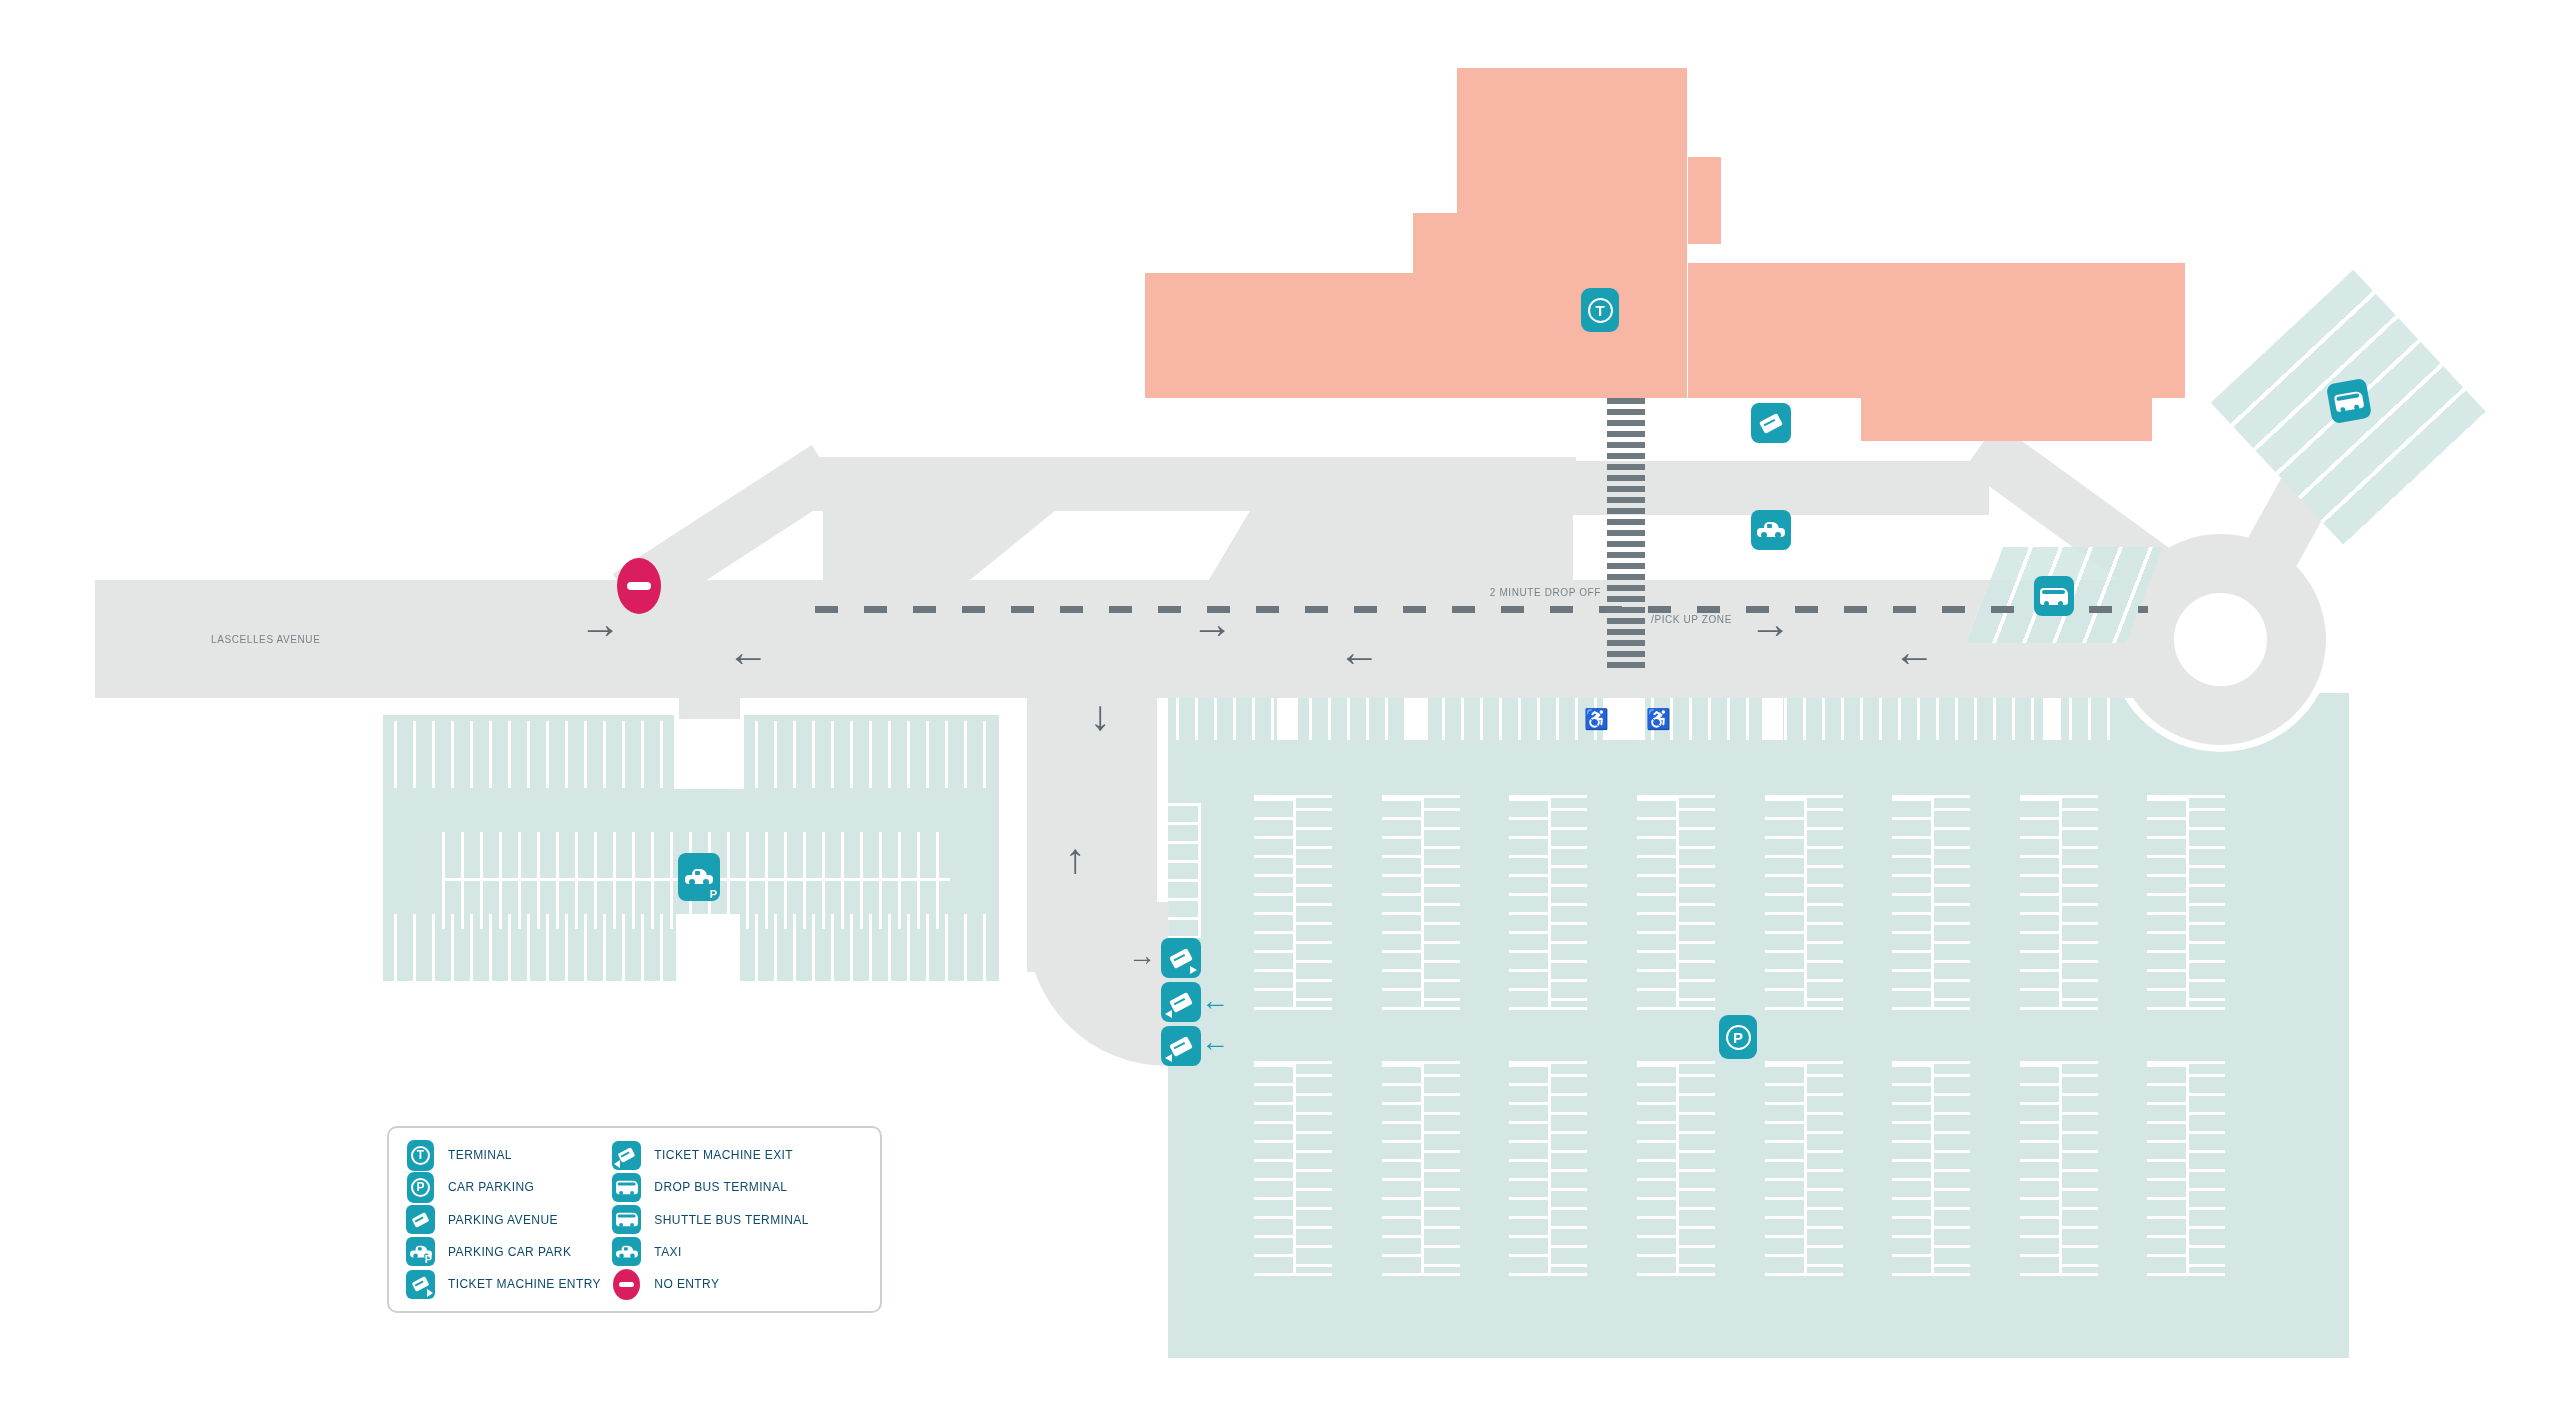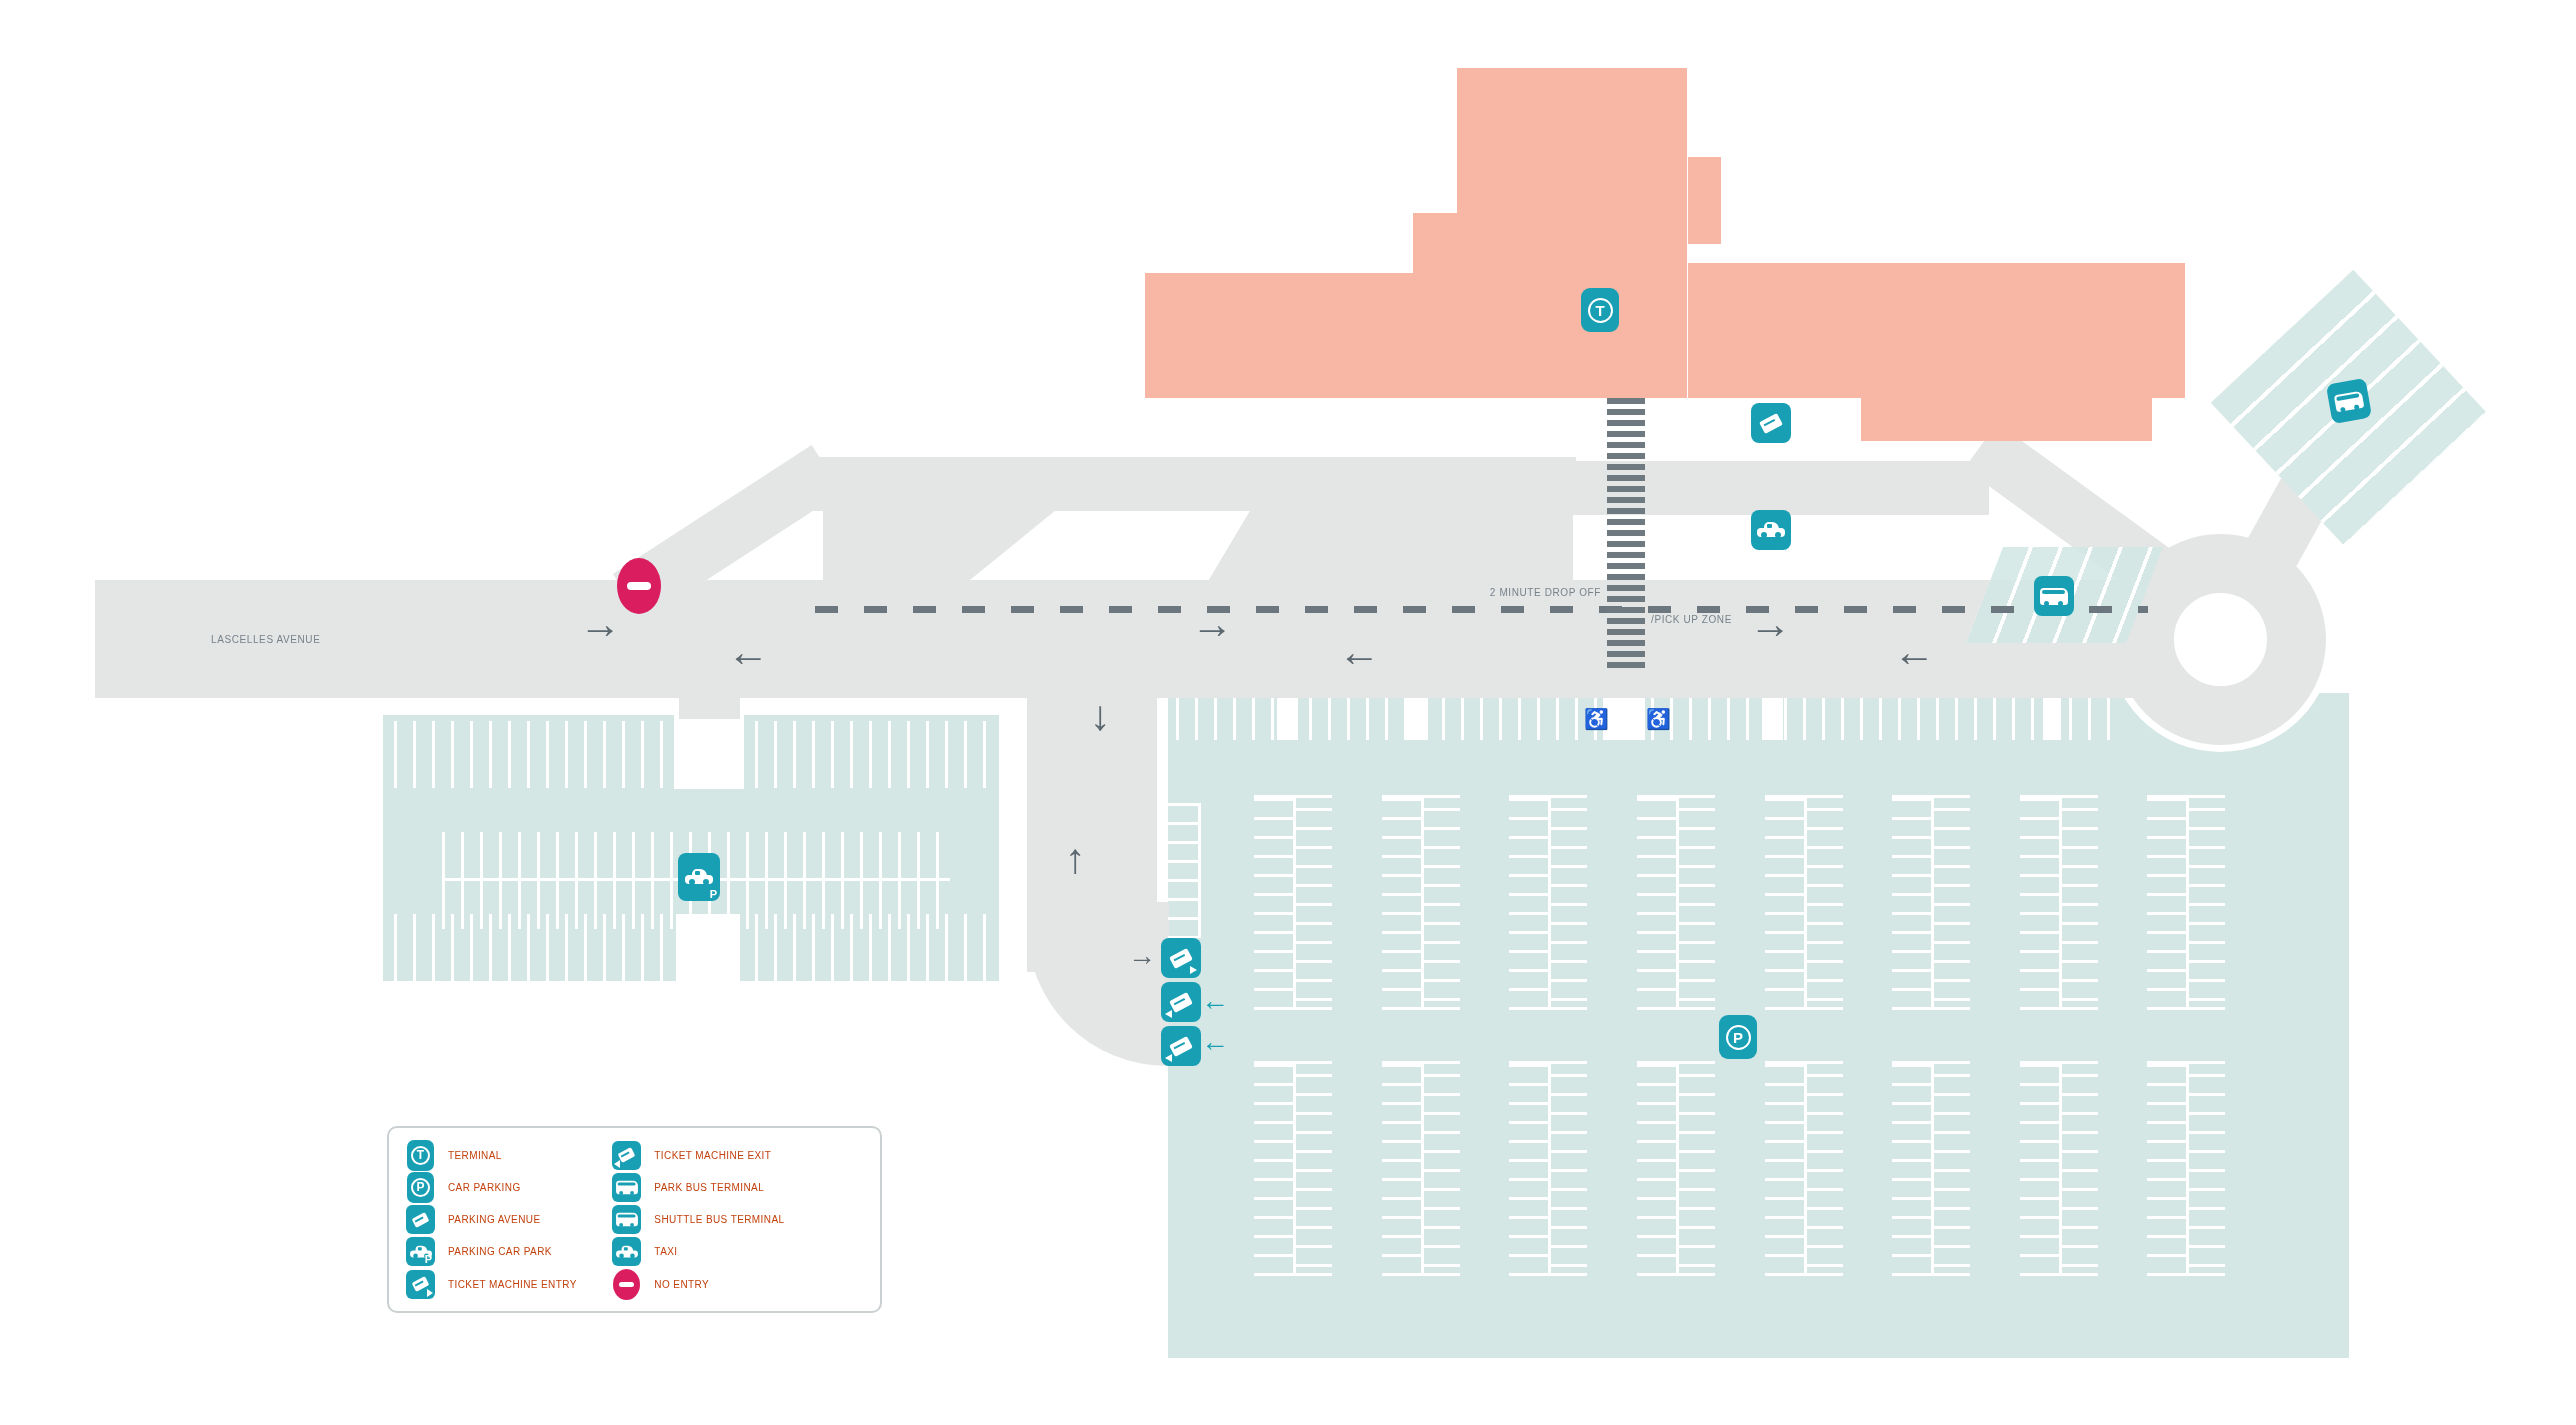--- a/index.html
+++ b/index.html
@@ -58,21 +58,21 @@
   .maptext{position:absolute;color:#77838b;font-size:10px;letter-spacing:0.6px;white-space:nowrap;}
 
   
   .legend{position:absolute;left:387px;top:1126px;width:495px;height:187px;background:#fff;
           border:2px solid #cbd0d2;border-radius:10px;box-sizing:border-box;display:flex;
           padding:12px 6px 12px 16px;}
   .lcol{display:flex;flex-direction:column;justify-content:space-between;}
   .lcol.c1{width:44%;} .lcol.c2{width:56%;}
   .lrow{display:flex;align-items:center;gap:12px;height:30px;}
   .licon{width:31px;height:31px;flex:none;display:flex;align-items:center;justify-content:center;position:relative;}
-  .llabel{color:#c2410c;font-size:10px;letter-spacing:0.4px;white-space:nowrap;}
+  .llabel{color:#0c4a6e;font-size:12px;letter-spacing:0.4px;white-space:nowrap;}
   .legend .tile{position:relative;width:29px;height:29px;border-radius:6px;}
   .legend .tile.tall{width:27px;height:31px;border-radius:7px;}
   .legend .circ{width:19px;height:19px;border-width:2px;font-size:12px;}
   .legend .ticket{width:15px;height:10px;}
   .legend .ticket::before{left:2px;top:3px;width:9px;height:2px;}
   .legend .car{transform:scale(0.78);}
   .legend .bus{transform:scale(0.78);}
   .legend .noentry{position:relative;width:27px;height:31px;}
   .legend .noentry .bar{width:15px;height:5px;}
   .legend .mark-entry::after{right:2px;bottom:2px;border-left-width:6px;}
@@ -347,21 +347,21 @@
         <span class="licon">
             <span class="tile">
               <span class="bus">
                 <span class="body"></span>
                 <span class="win"></span>
                 <span class="w1"></span>
                 <span class="w2"></span>
               </span>
             </span>
           </span>
-        <span class="llabel">PARK BUS TERMINAL</span>
+        <span class="llabel">DROP BUS TERMINAL</span>
       </div>
       <div class="lrow">
         <span class="licon">
             <span class="tile">
               <span class="bus">
                 <span class="body"></span>
                 <span class="win"></span>
                 <span class="w1"></span>
                 <span class="w2"></span>
               </span>

